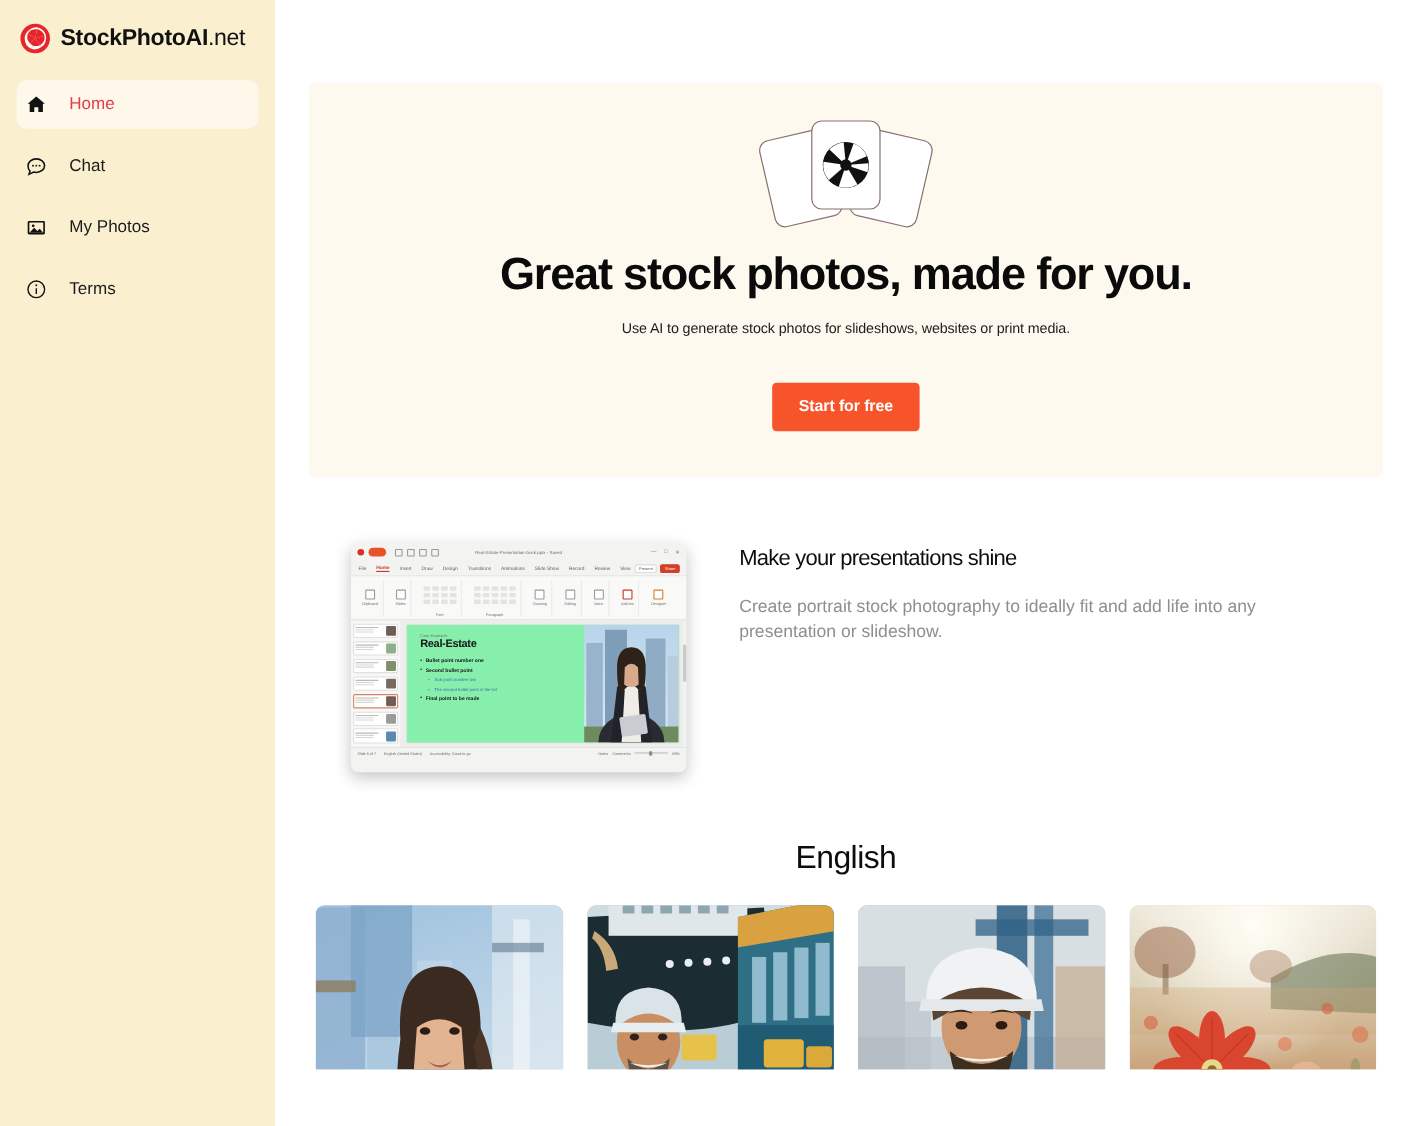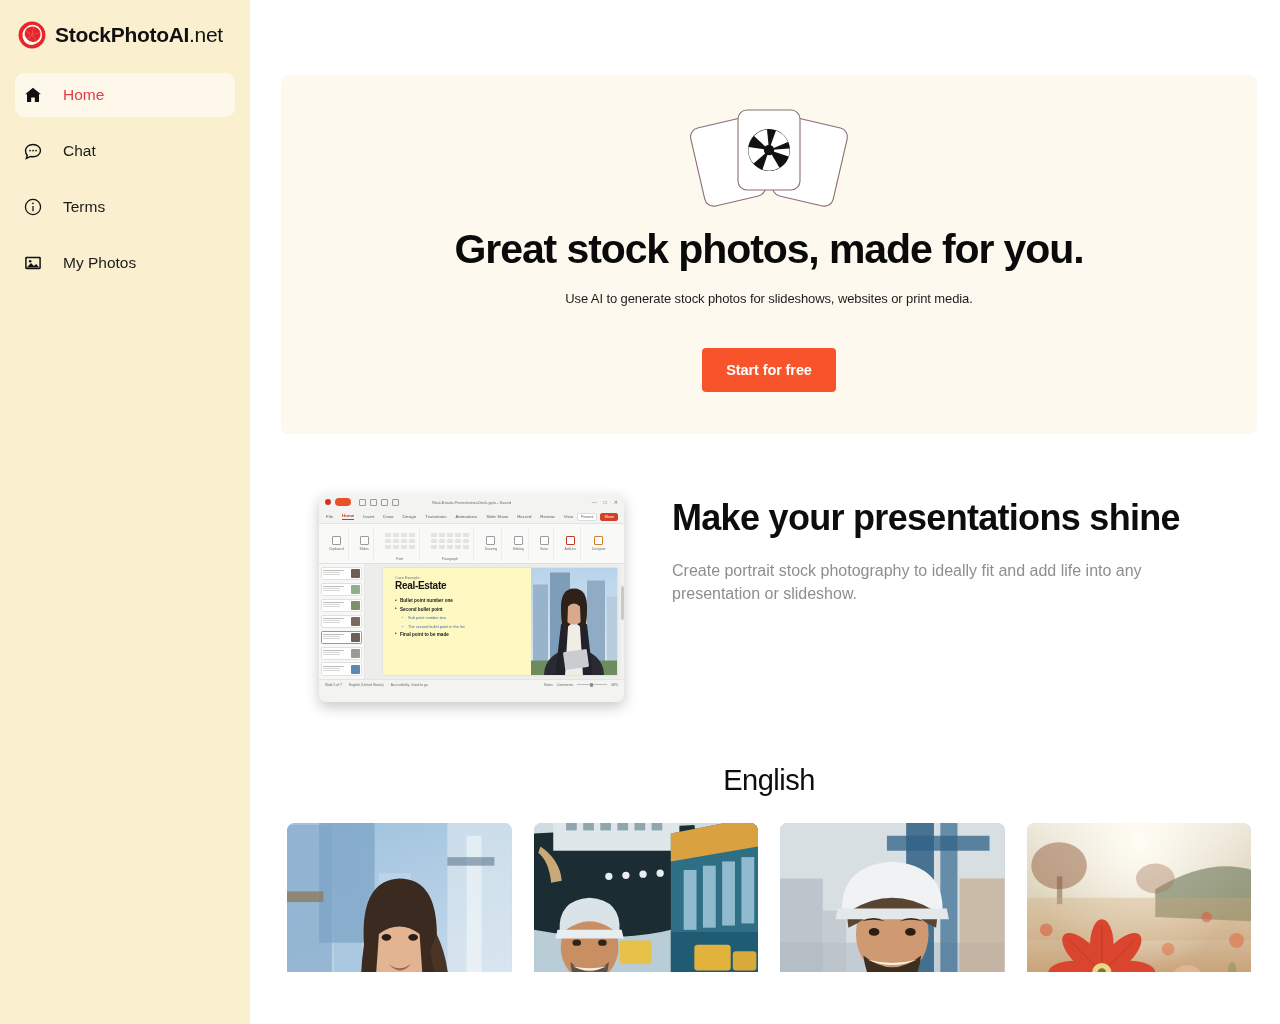--- a/index.html
+++ b/index.html
@@ -76,21 +76,21 @@
   }
 
   
   .feature {
     display: flex; align-items: flex-start; gap: 48px;
     margin-top: 55px; padding-left: 38px;
   }
   .ppt-wrap { flex: 0 0 305px; padding-top: 5px; }
   .feature-copy { flex: 1 1 auto; padding-top: 8px; }
   .feature-title {
-    font-size: 36px; font-weight: 700; color: #0d0d0d; letter-spacing: -0.7px;
+    font-size: 20px; font-weight: 400; color: #0d0d0d; letter-spacing: -0.7px;
   }
   .feature-desc {
     font-size: 16px; color: #8e8e8e; line-height: 1.45; margin-top: 20px; max-width: 490px;
   }
 
   
   .examples-title {
     text-align: center; font-size: 29px; font-weight: 500;
     color: #0d0d0d; margin-top: 62px; letter-spacing: -0.5px;
   }
@@ -158,23 +158,22 @@
     height: 13.5px; background:#fff; border:0.6px solid #e0e0de; border-radius:1.5px;
     display:flex; gap:1.5px; padding:1.2px; position:relative;
   }
   .thumb.sel { border:1.2px solid #d58463; }
   .thumb .t-txt { flex:1 1 auto; display:flex; flex-direction:column; gap:1px; padding-top:1px; }
   .thumb .t-txt b { display:block; height:1.2px; background:#b9b9b7; border-radius:1px; width:80%; }
   .thumb .t-txt i { display:block; height:0.9px; background:#d6d6d4; border-radius:1px; width:65%; }
   .thumb .t-img { width:9px; border-radius:1px; }
   .ppt-slide { flex:1 1 auto; padding:4px 4px 4px 5px; background:#ededeb; }
   .slide {
-    background:#fef9c3; height:100%; display:flex; position:relative; overflow:hidden;
+    background:#86efac; height:100%; display:flex; position:relative; overflow:hidden;
     box-shadow:0 0 2px rgba(0,0,0,.14);
-    margin-left:13px;
   }
   .slide-text { flex:1 1 auto; padding: 8px 0 0 12px; }
   .slide-eyebrow { font-size:3.6px; color:#6e6e6e; letter-spacing:0.1px; }
   .slide-title { font-size:10px; font-weight:700; color:#141414; letter-spacing:-0.3px; margin-top:0.5px;}
   .slide-bullets { margin-top: 7px; display:flex; flex-direction:column; gap:3.4px; }
   .bl { font-size:4.6px; font-weight:700; color:#181818; position:relative; padding-left:5px; }
   .bl::before { content:"•"; position:absolute; left:0; top:-0.5px; color:#181818; }
   .sub { font-size:3.9px; font-weight:400; color:#3a6fb5; padding-left:13px; position:relative; }
   .sub::before { content:"•"; position:absolute; left:7px; color:#3a6fb5; }
   .slide-img { width:86px; flex:0 0 86px; }
@@ -241,39 +240,39 @@
             <circle cx="8.4" cy="11.5" r="1.05" fill="#111" stroke="none"></circle>
             <circle cx="12" cy="11.5" r="1.05" fill="#111" stroke="none"></circle>
             <circle cx="15.6" cy="11.5" r="1.05" fill="#111" stroke="none"></circle>
           </svg>
         </span>
         <span class="nav-label">Chat</span>
       </div>
 
       <div class="nav-item">
         <span class="nav-icon">
-          <svg viewBox="0 0 24 24" width="20" height="20" fill="none" stroke="#111" stroke-width="1.5">
-            <circle cx="12" cy="12" r="9.1"></circle>
-            <line x1="12" y1="10.8" x2="12" y2="17"></line>
-            <circle cx="12" cy="7.5" r="1.05" fill="#111" stroke="none"></circle>
-          </svg>
-        </span>
-        <span class="nav-label">Terms</span>
-      </div>
-
-      <div class="nav-item">
-        <span class="nav-icon">
           <svg viewBox="0 0 24 24" width="20" height="20">
             <rect x="2.6" y="4.6" width="18.8" height="14.8" rx="1.6" fill="#111"></rect>
             <rect x="4.4" y="6.4" width="15.2" height="11.2" rx="0.8" fill="#FAEFCF"></rect>
             <circle cx="8.6" cy="9.9" r="1.5" fill="#111"></circle>
             <path d="M4.6 17.4 L9.6 12.1 L13.2 15.6 L15.8 13.2 L19.4 17.4 Z" fill="#111"></path>
           </svg>
         </span>
         <span class="nav-label">My Photos</span>
+      </div>
+
+      <div class="nav-item">
+        <span class="nav-icon">
+          <svg viewBox="0 0 24 24" width="20" height="20" fill="none" stroke="#111" stroke-width="1.5">
+            <circle cx="12" cy="12" r="9.1"></circle>
+            <line x1="12" y1="10.8" x2="12" y2="17"></line>
+            <circle cx="12" cy="7.5" r="1.05" fill="#111" stroke="none"></circle>
+          </svg>
+        </span>
+        <span class="nav-label">Terms</span>
       </div>
 
     </nav>
   </aside>
 
   <main class="main">
 
     <section class="hero">
 
       <div class="hero-art">

